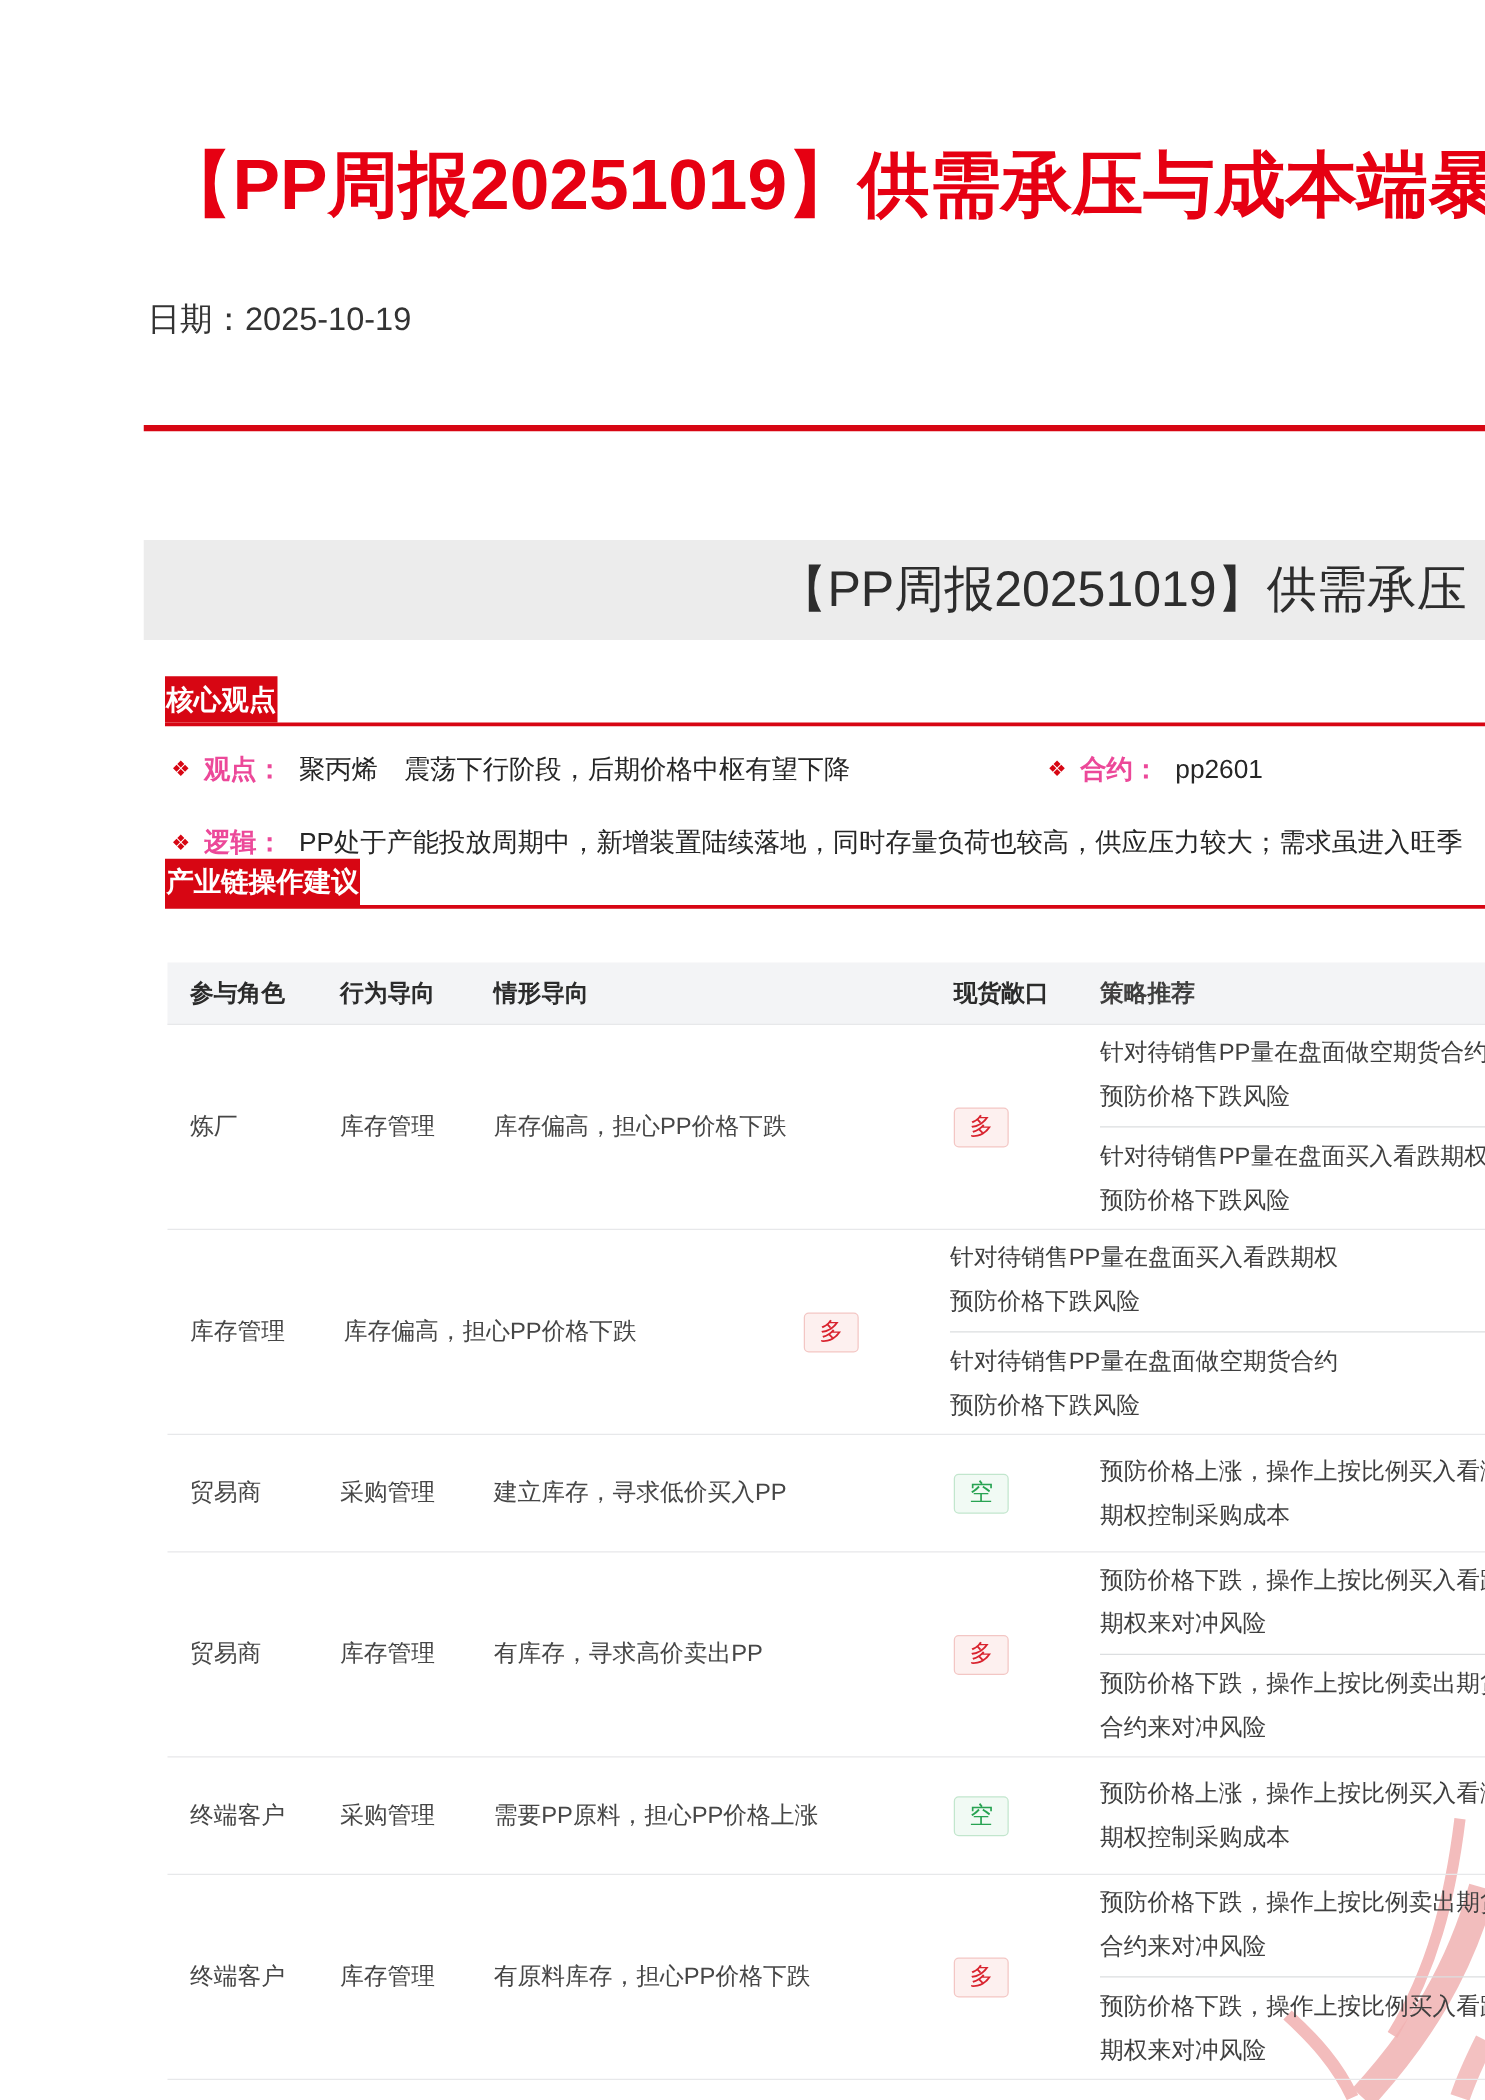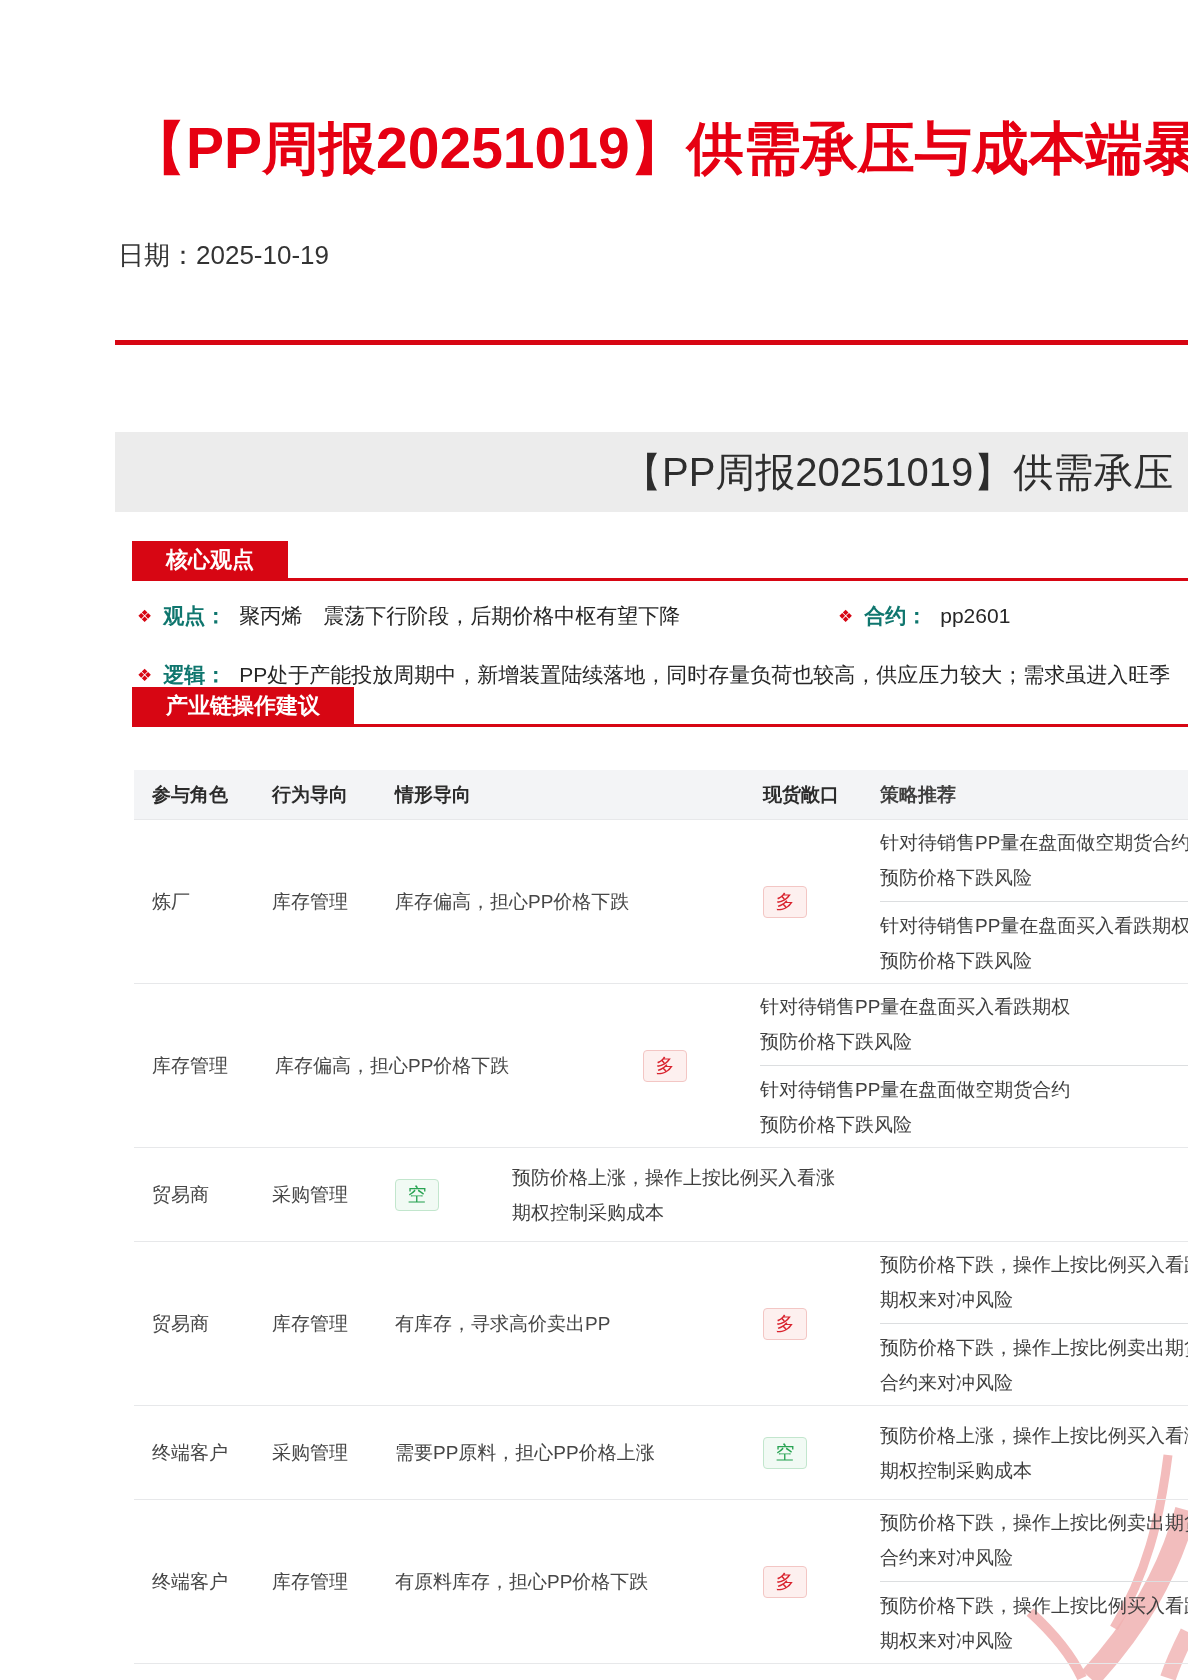--- a/index.html
+++ b/index.html
@@ -15,31 +15,31 @@
   .top-rule { position:absolute; left:115px; top:340px; width:1073px; height:5px;
     background:#d70613; }
 
   .banner { position:absolute; left:115px; top:432px; width:1073px; height:80px;
     background:#ececec; overflow:hidden; }
   .banner-title { position:absolute; left:507px; top:0; height:80px; line-height:80px;
     font-size:40px; color:#2d2d2d; white-space:nowrap; }
 
   .section-head { position:absolute; left:132px; width:1056px; border-bottom:3px solid #d70613; }
   .section-head .badge-red { display:inline-block; background:#d70613; color:#ffffff;
-    font-size:22px; font-weight:bold; padding:0 34px; height:37px; line-height:37px;
+    font-size:22px; font-weight:bold; padding:0 1px; height:37px; line-height:37px;
     white-space:nowrap; vertical-align:bottom; }
   #sec-core { top:541px; }
   #sec-chain { top:687px; }
 
   .bullet-row { position:absolute; left:137px; font-size:21px; color:#262626;
     white-space:nowrap; line-height:32px; }
   #bullets-1 { top:600px; }
   #bullets-2 { top:659px; }
   .bullet-icon { color:#d70613; font-size:17px; margin-right:11px; vertical-align:1px; }
-  .bullet-label { color:#0f766e; font-weight:bold; margin-right:13px; }
+  .bullet-label { color:#ec4899; font-weight:bold; margin-right:13px; }
   .bullet-group-2 { position:absolute; left:701px; top:0; white-space:nowrap; }
 
   .table-wrap { position:absolute; left:134px; top:770px; width:1440px; }
   .thead { display:flex; background:#f3f4f6; height:50px; align-items:center;
     font-size:19px; font-weight:bold; color:#2b2b2b; border-bottom:1px solid #e7e8ea; }
   .cell { padding-left:18px; }
   .c-role      { width:120px; }
   .c-behavior  { width:123px; }
   .c-situation { width:368px; }
   .c-exposure  { width:117px; }
@@ -134,20 +134,21 @@
           </div>
           <div class="strat strat-sep">
             <div class="strat-line">针对待销售PP量在盘面做空期货合约</div>
             <div class="strat-line">预防价格下跌风险</div>
           </div>
         </div>
       </div>
       <div class="trow short">
         <div class="cell c-role">贸易商</div>
         <div class="cell c-behavior">采购管理</div>
+        <div class="cell c-situation">建立库存，寻求低价买入PP</div>
         <div class="cell c-exposure"><div class="badge b-short">空</div></div>
         <div class="cell c-strategy">
           <div class="strat">
             <div class="strat-line">预防价格上涨，操作上按比例买入看涨</div>
             <div class="strat-line">期权控制采购成本</div>
           </div>
         </div>
       </div>
       <div class="trow tall">
         <div class="cell c-role">贸易商</div>

